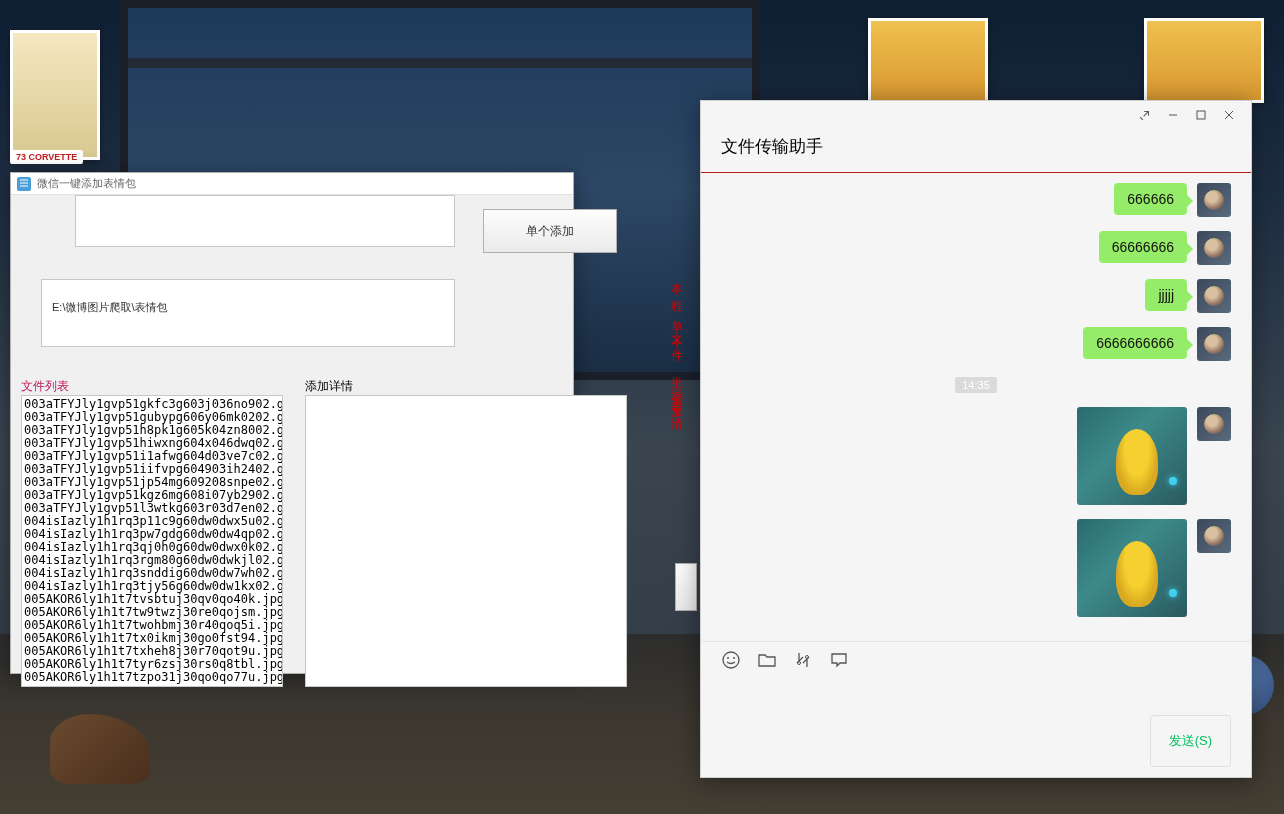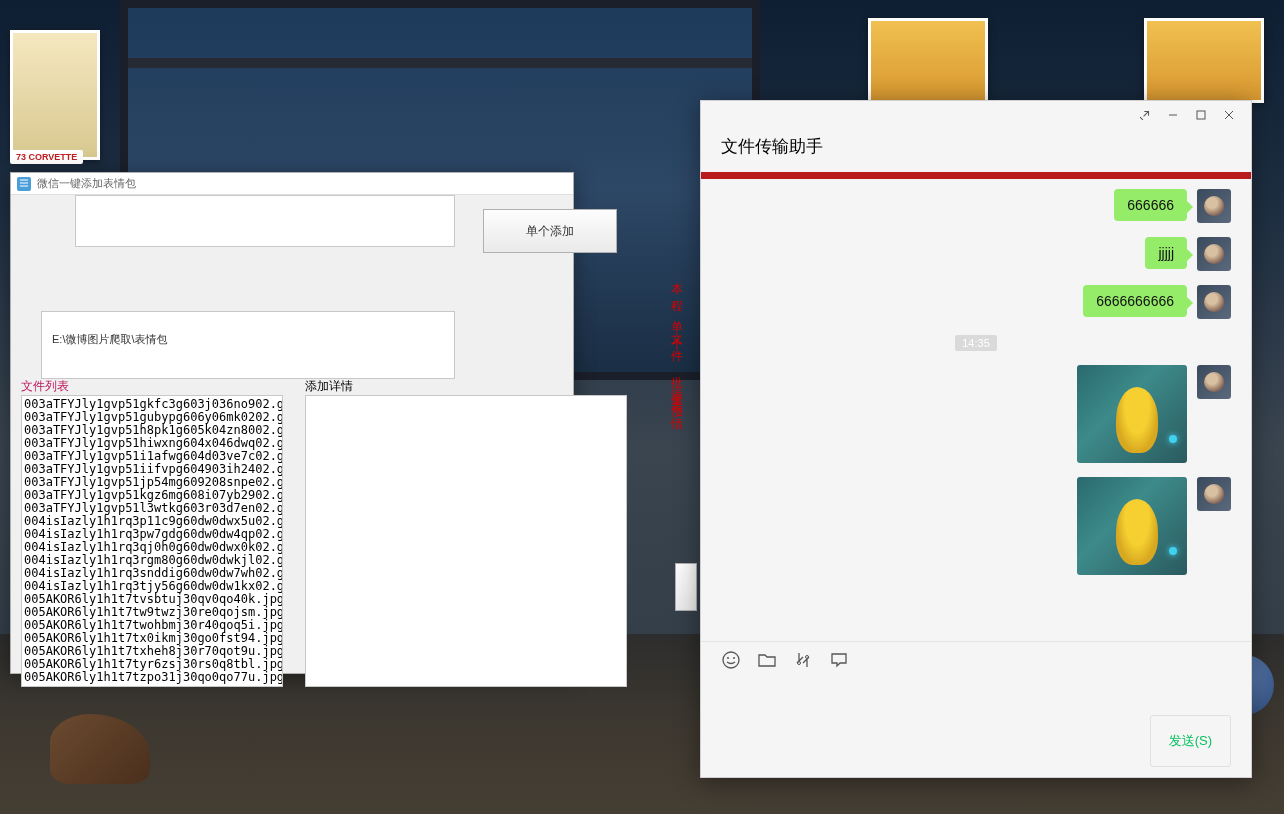--- a/index.html
+++ b/index.html
@@ -86,21 +86,21 @@
   position: absolute;
   width: 134px; height: 44px;
   background: linear-gradient(180deg, #fdfdfd, #eaeaea);
   border: 1px solid #b0b0b0;
   font-size: 12px; color: #333;
   cursor: pointer;
 }
 .btn-single { left: 472px; top: 14px; }
 .btn-batch  { left: 472px; top: 112px; }
 .input-path {
-  position: absolute; left: 30px; top: 116px;
+  position: absolute; left: 30px; top: 84px;
   width: 414px; height: 68px;
   background: #fff; border: 1px solid #c8c8c8;
   padding: 20px 10px; font-size: 11px; color: #333;
 }
 .red-text {
   position: absolute; color: #d00; font-size: 12px;
   left: 660px;
 }
 .rt1 { top: 86px; } .rt2 { top: 124px; } .rt3 { top: 136px; }
 .rt4 { top: 180px; } .rt5 { top: 192px; } .rt6 { top: 204px; }
@@ -143,21 +143,21 @@
   padding: 0 8px;
 }
 .chat-titlebar .tb-btn {
   width: 28px; height: 20px;
   display: flex; align-items: center; justify-content: center;
   color: #555; font-size: 14px; cursor: pointer;
 }
 .chat-header {
   padding: 6px 20px 14px;
   font-size: 17px; color: #000;
-  border-bottom: 7px solid #b91c1c;
+  border-bottom: 1px solid #b91c1c;
 }
 .chat-messages {
   flex: 1; overflow-y: auto;
   padding: 10px 20px;
   background: #f5f5f5;
 }
 .msg-row {
   display: flex; justify-content: flex-end; align-items: flex-start;
   margin-bottom: 14px;
 }
@@ -329,20 +329,24 @@
         </svg>
     </div>
   </div>
   <div class="chat-header">文件传输助手</div>
   <div class="chat-messages">
     <div class="msg-row">
       <div class="msg-bubble">666666</div>
       <div class="msg-avatar"></div>
     </div>
     <div class="msg-row">
+      <div class="msg-bubble">66666666</div>
+      <div class="msg-avatar"></div>
+    </div>
+    <div class="msg-row">
       <div class="msg-bubble">jjjjj</div>
       <div class="msg-avatar"></div>
     </div>
     <div class="msg-row">
       <div class="msg-bubble">6666666666</div>
       <div class="msg-avatar"></div>
     </div>
     <div class="time-stamp">
       <span>14:35</span>
     </div>

